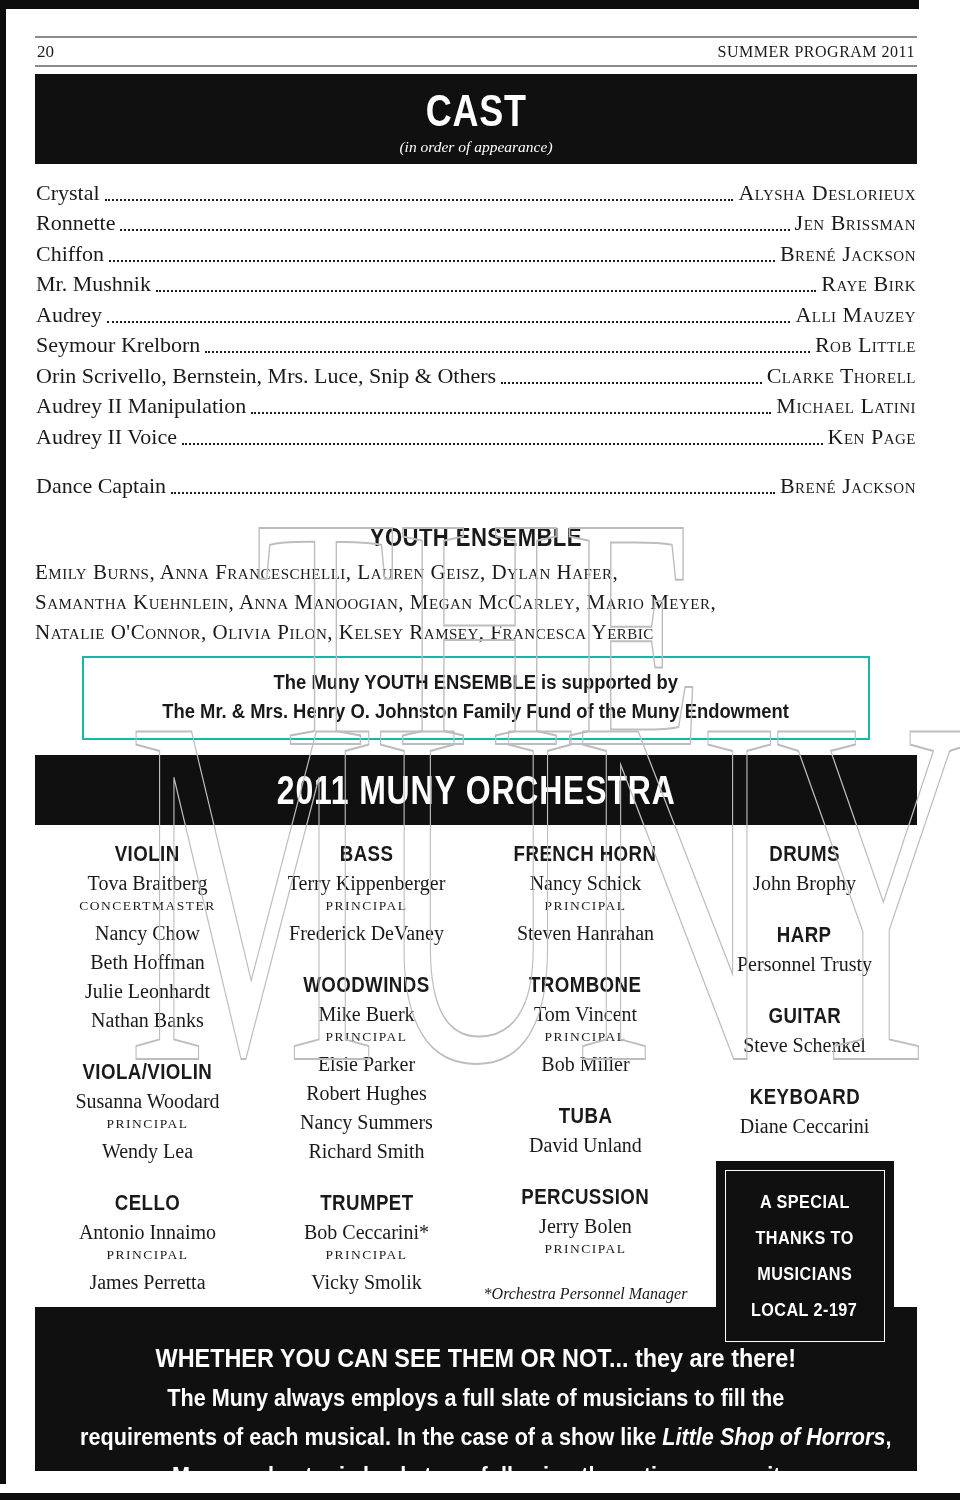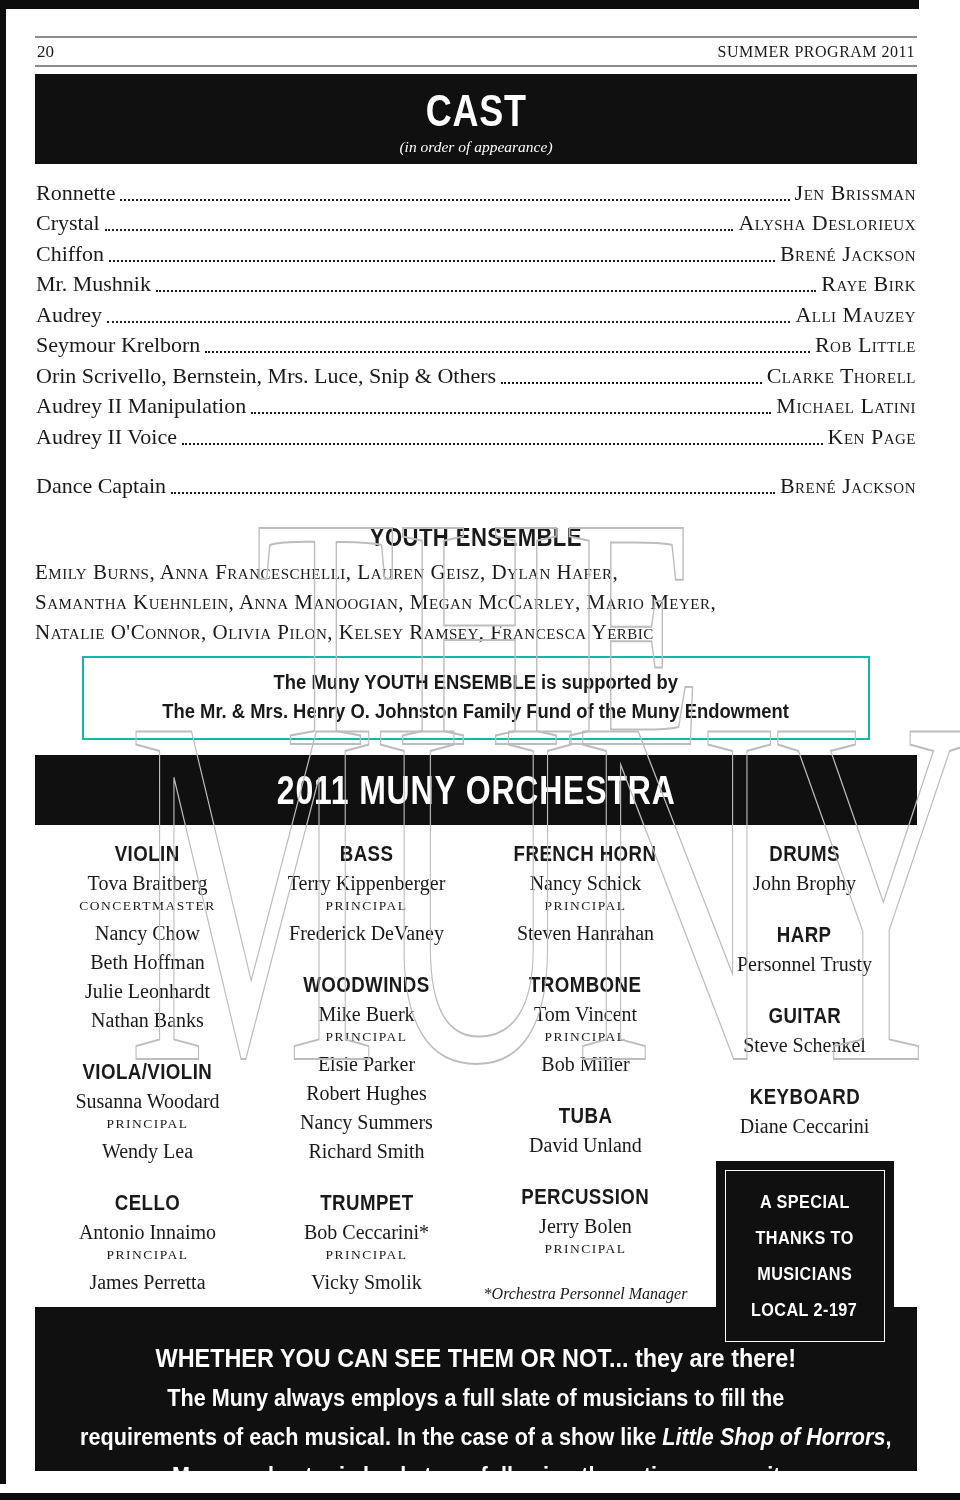--- a/index.html
+++ b/index.html
@@ -89,28 +89,28 @@
   </div>
   <div class="rule"></div>
 
   <div class="banner cast-banner">
     <div class="cast-title"><span class="cond">CAST</span></div>
     <div class="cast-sub">(in order of appearance)</div>
   </div>
 
   <div class="cast-list">
     <div class="cast-row">
+      <span class="role">Crystal</span>
+        <span class="dots"></span>
+        <span class="cname">Alysha Deslorieux</span>
+    </div>
+    <div class="cast-row">
       <span class="role">Ronnette</span>
         <span class="dots"></span>
         <span class="cname">Jen Brissman</span>
-    </div>
-    <div class="cast-row">
-      <span class="role">Crystal</span>
-        <span class="dots"></span>
-        <span class="cname">Alysha Deslorieux</span>
     </div>
     <div class="cast-row">
       <span class="role">Chiffon</span>
         <span class="dots"></span>
         <span class="cname">Brené Jackson</span>
     </div>
     <div class="cast-row">
       <span class="role">Mr. Mushnik</span>
         <span class="dots"></span>
         <span class="cname">Raye Birk</span>

